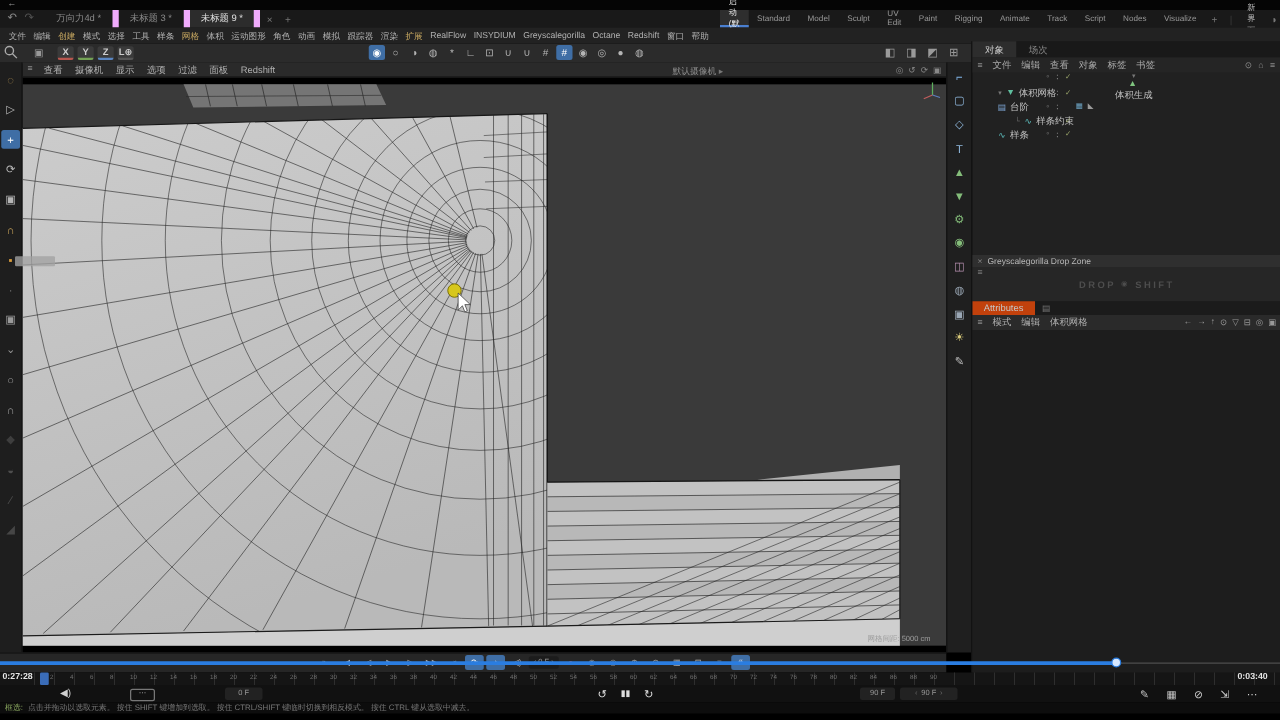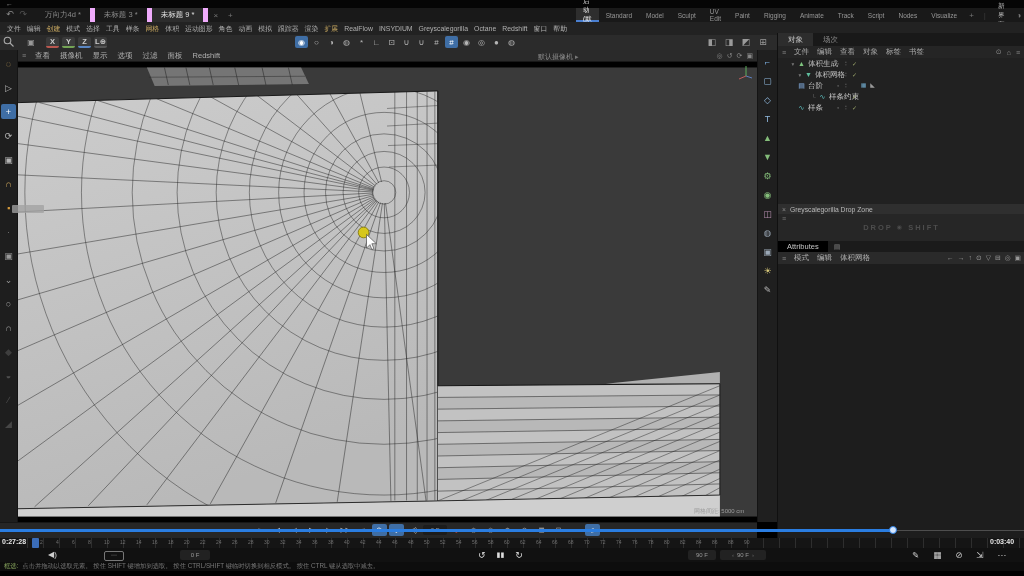--- a/index.html
+++ b/index.html
@@ -56,21 +56,21 @@
   .omcheck{position:absolute;left:74px;color:#9aa56a;font-size:6px;}
   .omtag{position:absolute;top:2px;width:7px;height:7px;font-size:6px;line-height:7px;text-align:center;border-radius:1px;}
   #gg-zone{position:absolute;left:0;top:171px;width:247px;}
   #gg-head{height:10px;background:#2f2f2f;display:flex;align-items:center;font-size:6.8px;color:#b8b8b8;gap:4px;padding-left:4px;}
   #gg-body{height:27px;background:#262626;position:relative;}
   #gg-menu{position:absolute;left:4px;top:1px;color:#777;font-size:7px;}
   #gg-watermark{position:absolute;left:0;right:0;top:9px;text-align:center;font-size:7.5px;font-weight:bold;
                 letter-spacing:2px;color:#4d4d4d;}
   #attr{position:absolute;left:0;top:208px;width:247px;}
   #attr-tabs{height:11px;background:#1b1b1b;display:flex;font-size:7.5px;}
-  #attr-tab-main{display:flex;align-items:center;padding:0 9px;background:#000000;color:#c5c5c5;}
+  #attr-tab-main{display:flex;align-items:center;padding:0 9px;background:#c2410c;color:#c5c5c5;}
   #attr-tab-icon{display:flex;align-items:center;padding:0 6px;color:#777;font-size:7px;}
   #attr-menu{height:12px;background:#2a2a2a;display:flex;align-items:center;font-size:7.5px;position:relative;}
   .attr-menu-item{color:#b0b0b0;padding:0 4px;}
   #attr-icons{position:absolute;right:4px;display:flex;gap:4px;color:#999;font-size:6.8px;}
   #attr-body{height:286px;background:#1d1d1d;}
   
   #anim-bar{left:0;top:522px;width:757px;height:16px;background:#262626;border-top:1px solid #161616;box-sizing:border-box;}
   #transport{left:253px;top:524px;display:flex;gap:2px;align-items:center;}
   .tico{min-width:13px;height:12px;font-size:6.5px;padding:0 1px;}
   .tfield{height:10px;background:#1c1c1c;border-radius:2px;color:#999;font-size:6px;display:flex;align-items:center;padding:0 4px;gap:3px;}
@@ -389,21 +389,21 @@
           <div class="om-menu-item">标签</div>
           <div class="om-menu-item">书签</div>
         </span>
       <span id="om-search">
           <span>⊙</span>
           <span>⌂</span>
           <span>≡</span>
         </span>
     </div>
     <div id="om-tree">
-        <div class="omrow" style="padding-left: 11px;">
+        <div class="omrow" style="padding-left: 11px; flex-direction: column;">
           <span class="exp">▾</span>
           <span class="oicon" style="color: rgb(127, 196, 127);">▲</span>
           <span>体积生成</span>
           <span class="omdots">◦</span>
           <span class="omcolon">∶</span>
           <span class="omcheck">✓</span>
         </div>
         <div class="omrow" style="padding-left: 18px;">
           <span class="exp">▾</span>
           <span class="oicon" style="color: rgb(95, 191, 159);">▼</span>

